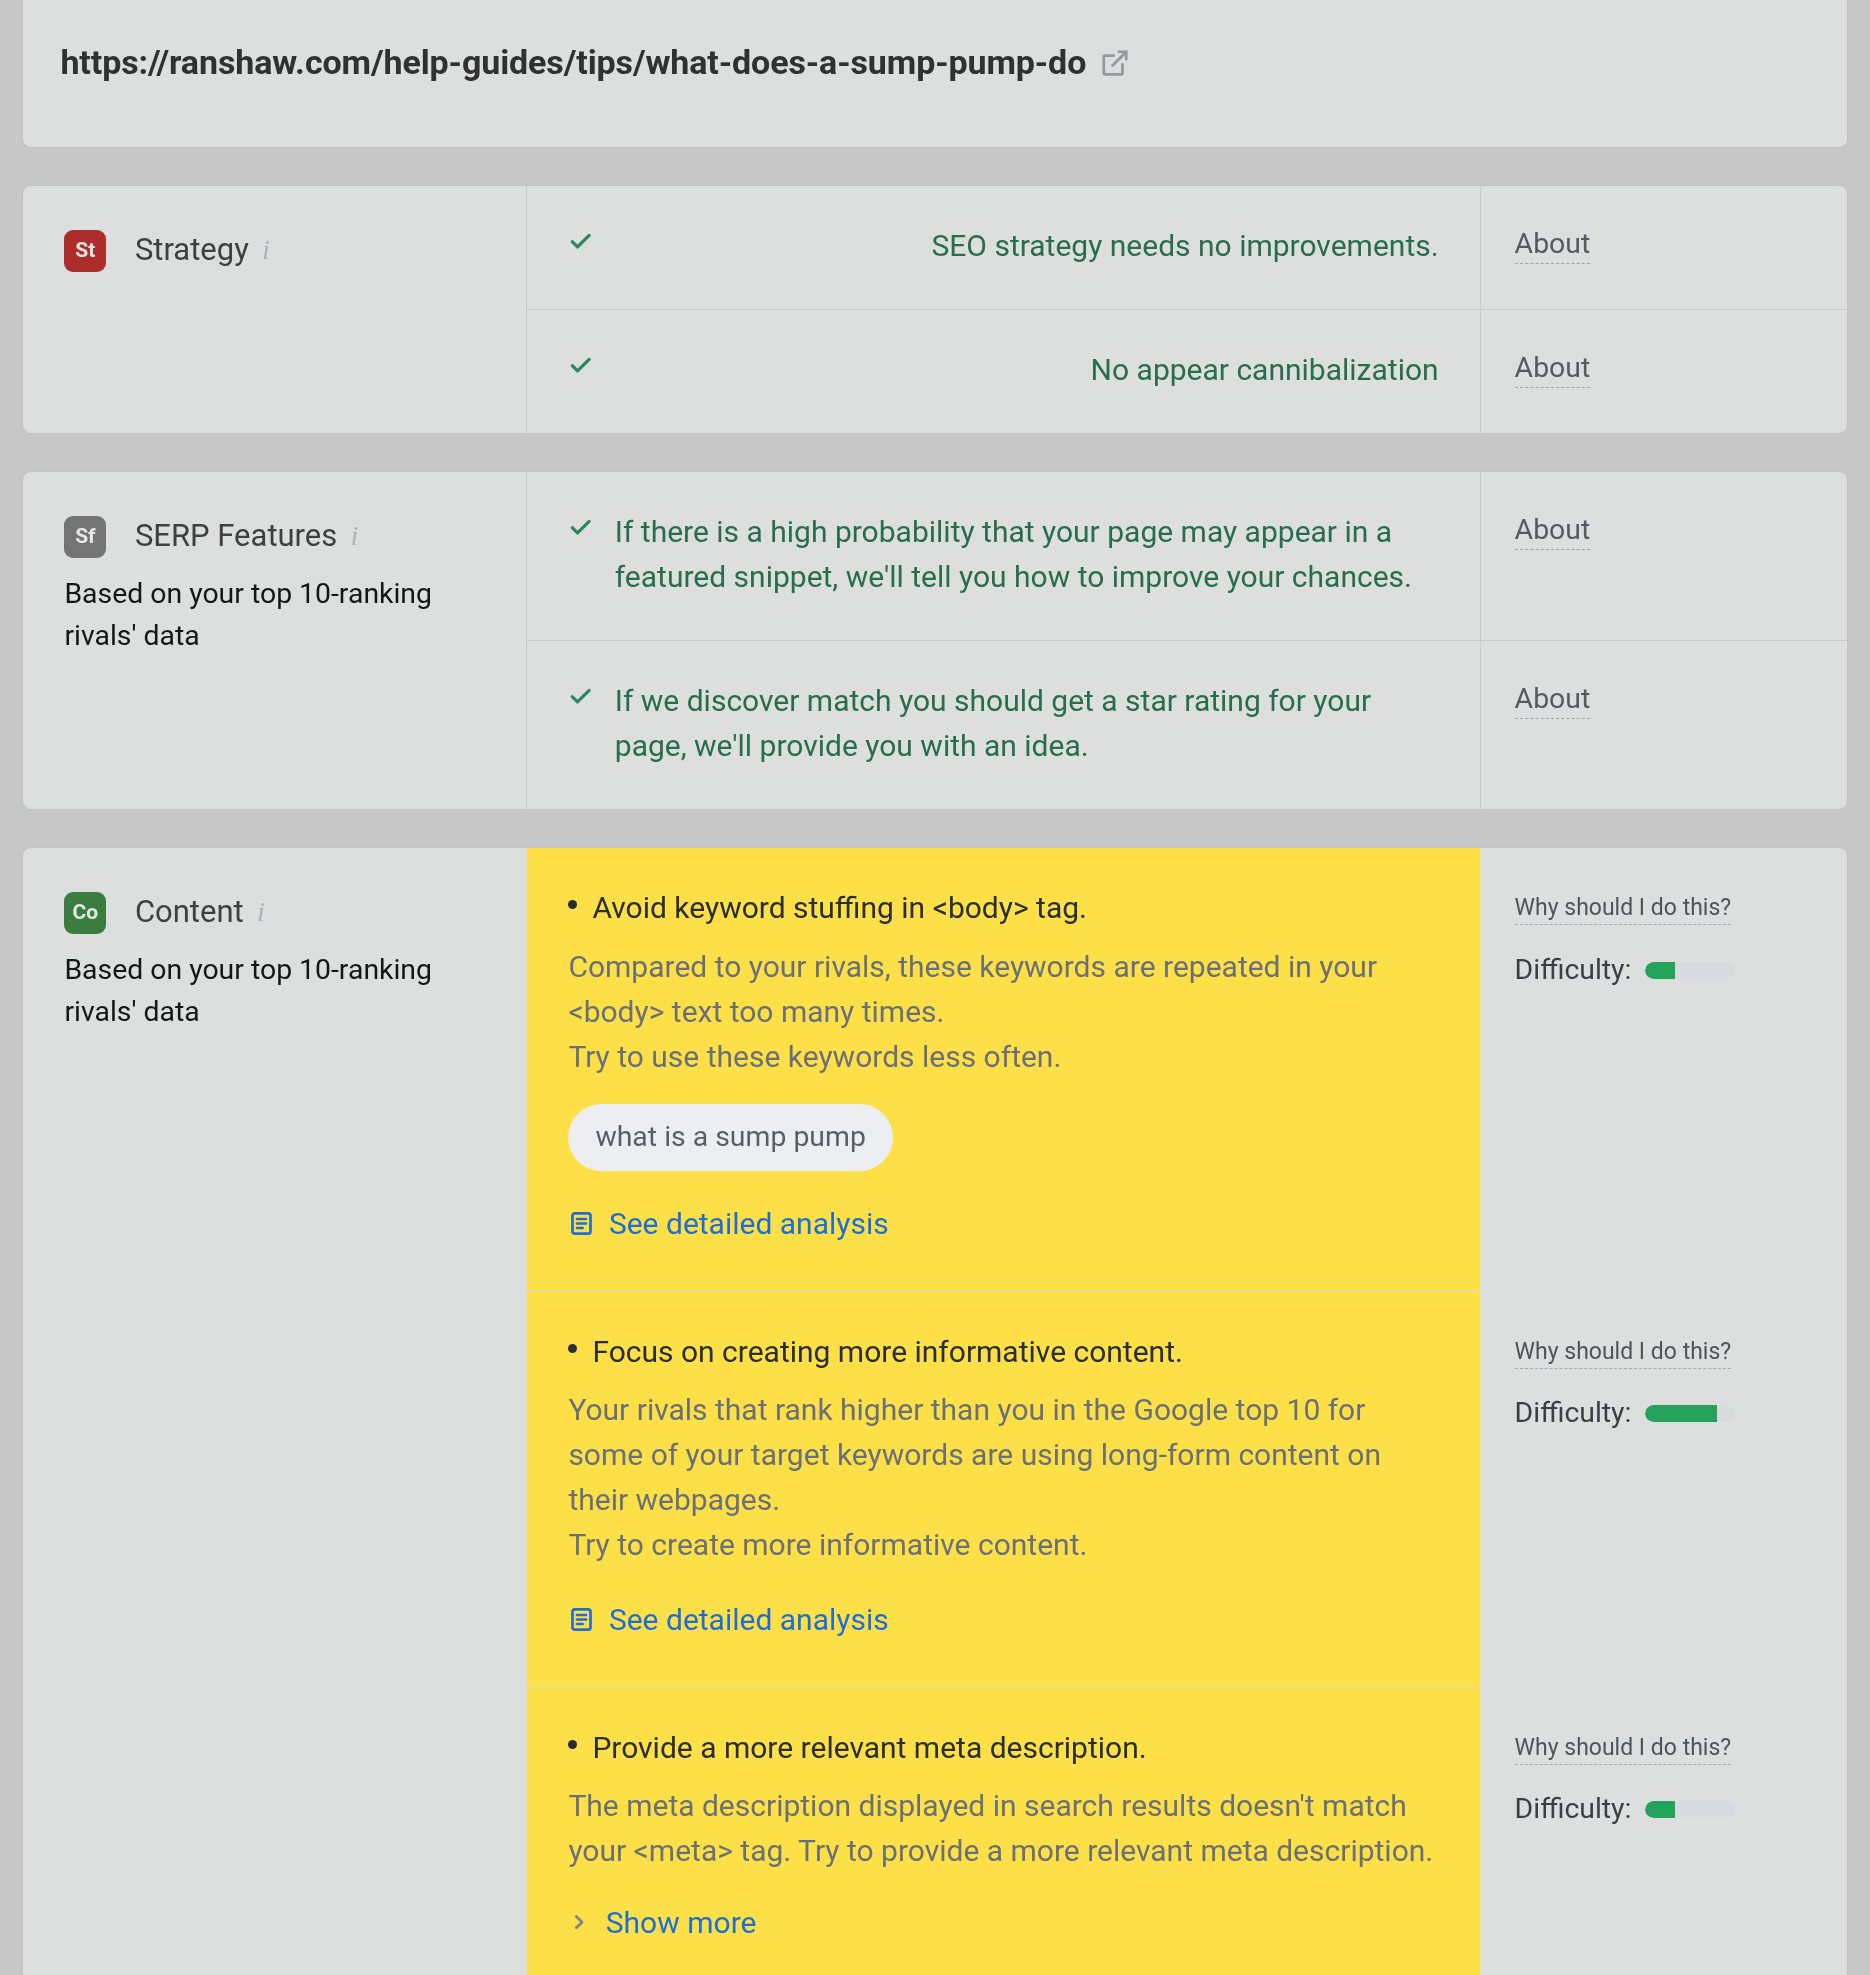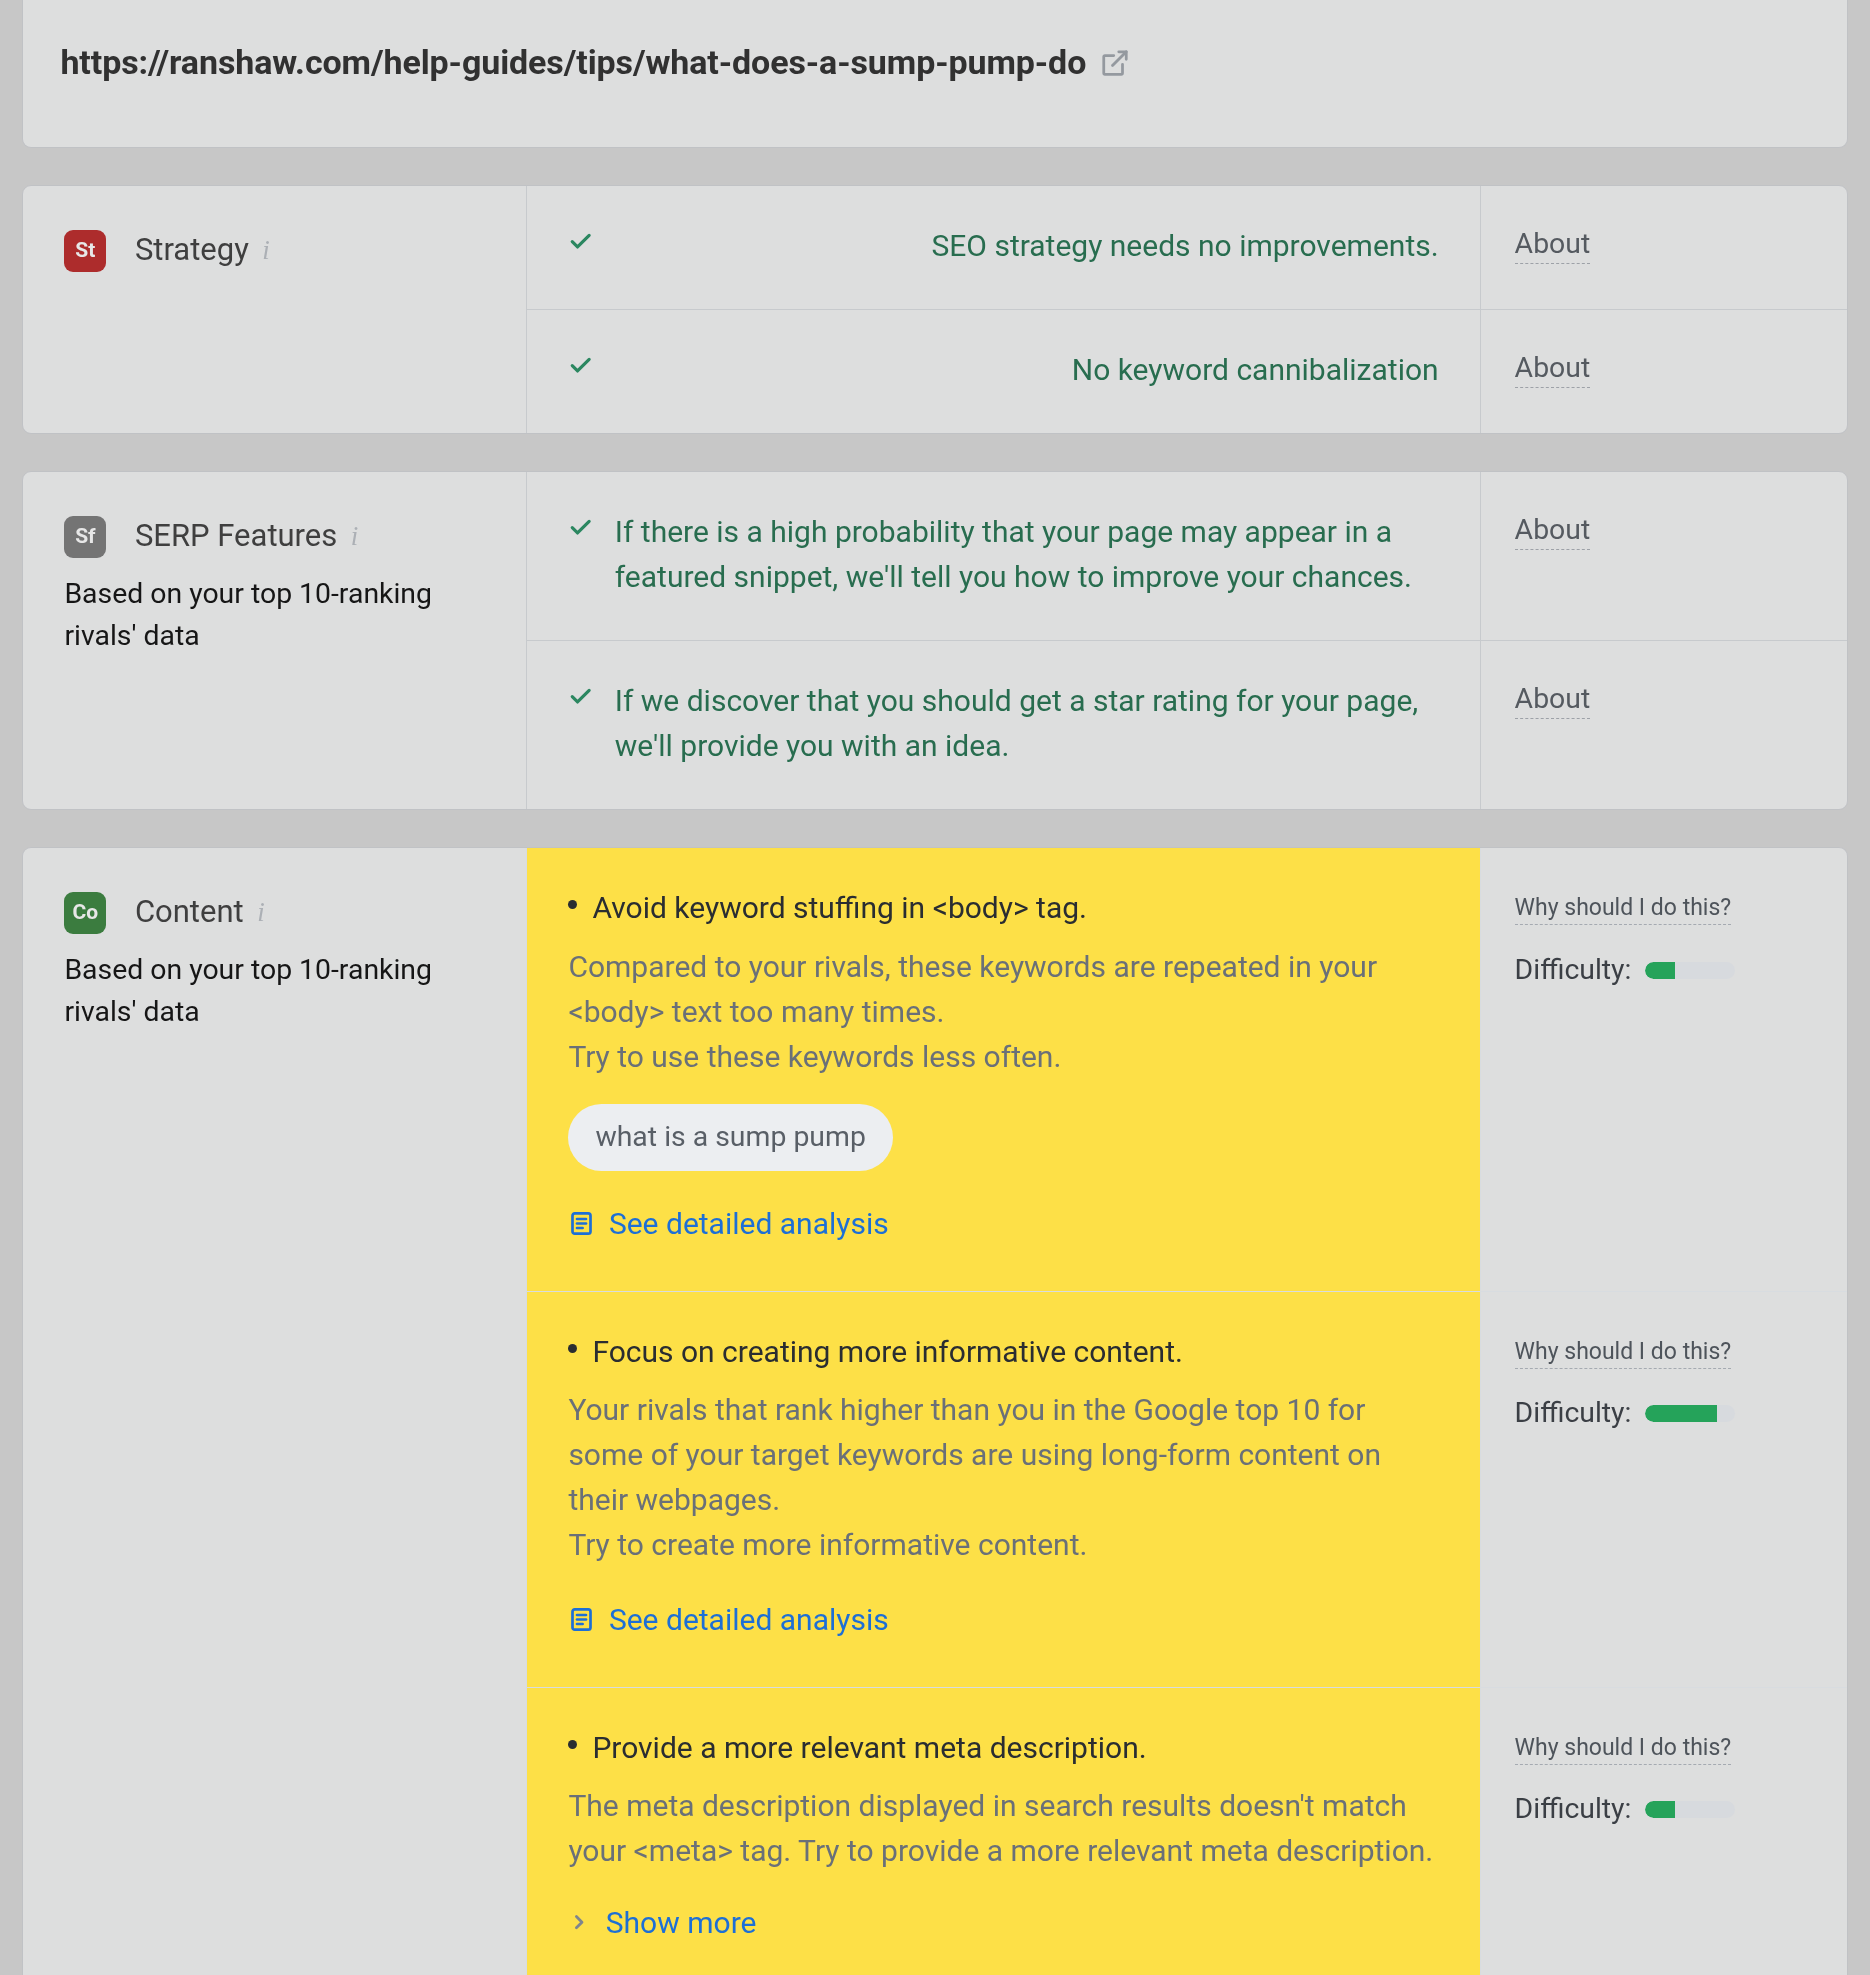--- a/index.html
+++ b/index.html
@@ -261,21 +261,21 @@
           </div>
         </div>
         <div class="row">
           <div class="row-main">
             <div class="check-line">
               <span class="chk">
                 <svg width="25.4" height="25.4" viewBox="0 0 24 24" fill="none" stroke="currentColor" stroke-width="3" stroke-linecap="round" stroke-linejoin="round">
                     <polyline points="20 6 9 17 4 12"></polyline>
                   </svg>
               </span>
-              <span>No keyword cannibalization</span>
+              <span>No appear cannibalization</span>
             </div>
           </div>
           <div class="row-side">
             <a href="#" class="about-link">About</a>
           </div>
         </div>
       </div>
     </div>
   </div>
 
@@ -306,21 +306,21 @@
           </div>
         </div>
         <div class="row">
           <div class="row-main">
             <div class="check-line">
               <span class="chk">
                 <svg width="25.4" height="25.4" viewBox="0 0 24 24" fill="none" stroke="currentColor" stroke-width="3" stroke-linecap="round" stroke-linejoin="round">
                     <polyline points="20 6 9 17 4 12"></polyline>
                   </svg>
               </span>
-              <span>If we discover that you should get a star rating for your page, we'll provide you with an idea.</span>
+              <span>If we discover match you should get a star rating for your page, we'll provide you with an idea.</span>
             </div>
           </div>
           <div class="row-side">
             <a href="#" class="about-link">About</a>
           </div>
         </div>
       </div>
     </div>
   </div>
 

